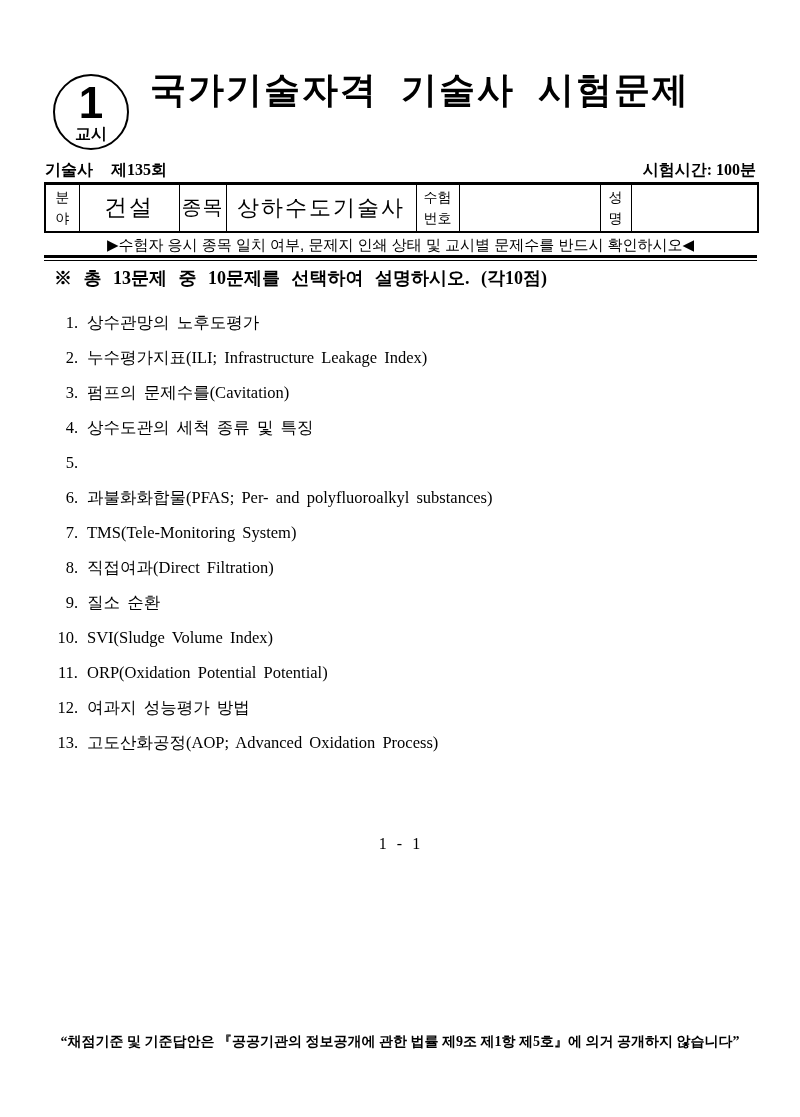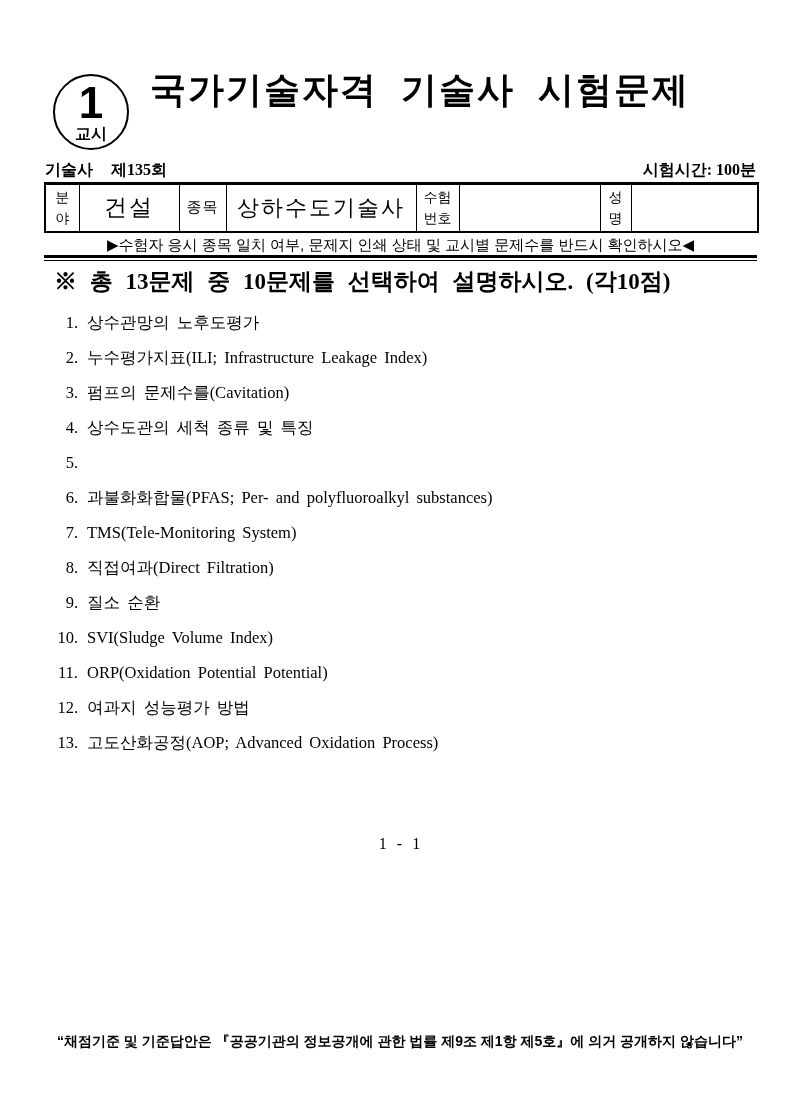--- a/index.html
+++ b/index.html
@@ -36,56 +36,56 @@
     position:absolute; left:44px; top:182px; width:713px;
     border-collapse:collapse; table-layout:fixed;
     border:2px solid #000; border-top:3px solid #000;
   }
   table.info td {
     border:1px solid #000; text-align:center; vertical-align:middle;
     padding:0; height:48px; box-sizing:border-box;
   }
   .cell-lbl { font-size:14px; line-height:1.5; white-space:pre-line; }
   .cell-field { font-size:23px; letter-spacing:2px; }
-  .cell-subjlbl { font-size:15px; letter-spacing:1px; }
+  .cell-subjlbl { font-size:20px; letter-spacing:1px; }
   .cell-subject { font-size:22px; letter-spacing:2px; }
 
   .notice {
     position:absolute; left:44px; top:235px; width:713px;
     text-align:center; font-family:"Liberation Sans","DejaVu Sans",sans-serif;
     font-weight:normal; font-size:15px; line-height:19px; white-space:nowrap;
   }
   .rule-double {
     position:absolute; left:44px; top:255px; width:713px; height:2px;
     border-top:3px solid #000; border-bottom:1.5px solid #000;
   }
 
   .instruction {
-    position:absolute; left:54px; top:266px; font-size:23px;
+    position:absolute; left:54px; top:266px; font-size:18px;
     font-weight:bold; word-spacing:7px; white-space:nowrap;
   }
 
   ol.questions {
     position:absolute; left:0; top:305px; margin:0; padding:0;
     list-style:none; width:100%;
   }
   ol.questions li {
     display:flex; height:35px; align-items:center; font-size:16.5px;
   }
   .qno { flex:0 0 78px; width:78px; text-align:right; }
   .qtext { margin-left:9px; word-spacing:3px; white-space:nowrap; }
 
   .pageno {
     position:absolute; left:0; right:0; top:835px; text-align:center;
     font-size:16px; letter-spacing:1px; word-spacing:4px;
   }
 
   .footer {
     position:absolute; left:0; right:0; top:1033px; text-align:center;
-    font-family:Liberation Sans, sans-serif;
+    font-family:Liberation Serif, serif;
     font-weight:bold; font-size:14px; white-space:nowrap;
   }
 </style>
 </head>
 <body>
 
 <div class="page">
 
   <div class="badge">
     <div class="badge-num">1</div>

